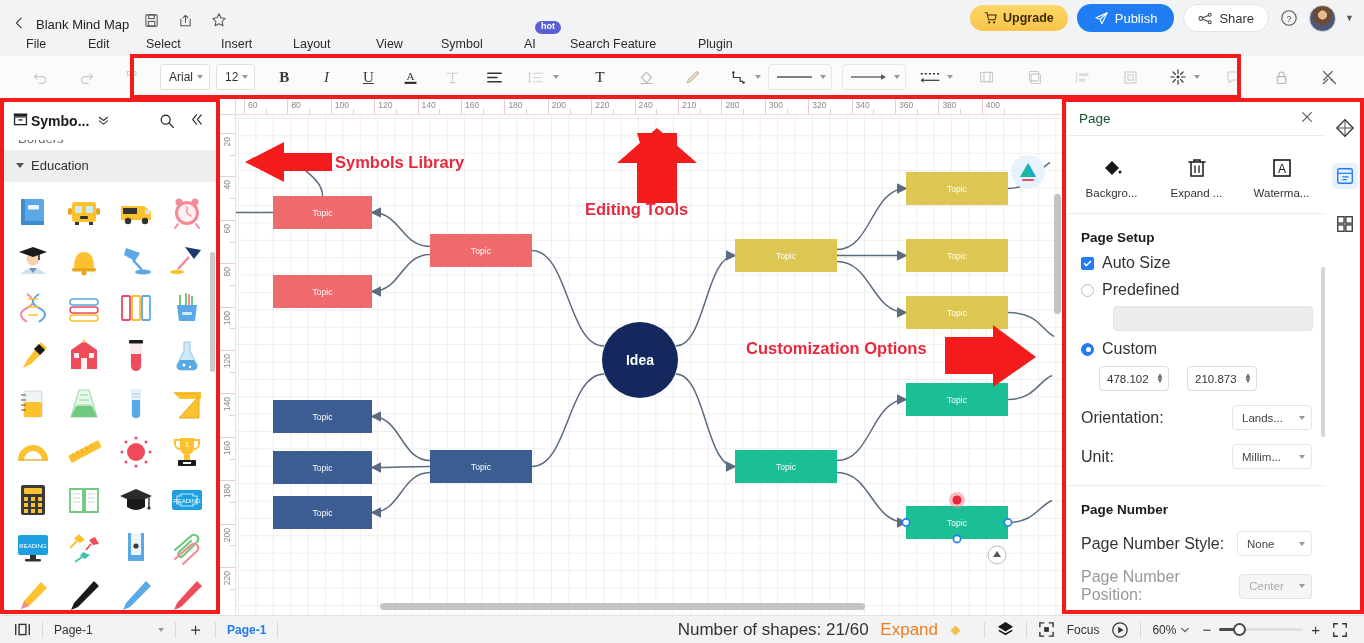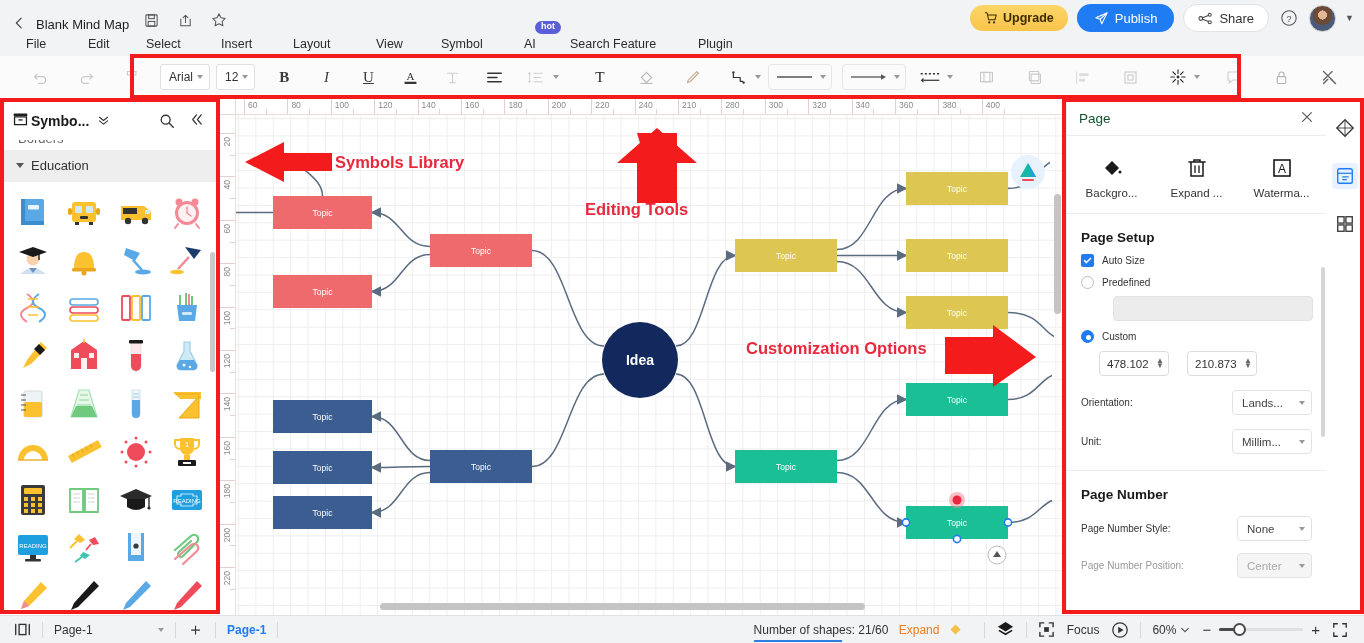--- a/index.html
+++ b/index.html
@@ -155,21 +155,21 @@
     background: #fff; border-left: 1px solid #e9e9e9; overflow: hidden;
   }
   #rp-header { height: 34px; display: flex; align-items: center; padding: 0 12px; border-bottom: 1px solid #ececec; }
   #rp-title { font-size: 13.5px; color: #14532d; }
   #rp-close { margin-left: auto; color: #555; font-size: 15px; cursor: pointer; }
   #rp-actions { display: flex; height: 78px; align-items: center; padding: 6px 2px 0; border-bottom: 1px solid #ececec; }
   .rp-action { flex: 1; display: flex; flex-direction: column; align-items: center; gap: 7px; cursor: pointer; }
   .rp-action span { font-size: 11.5px; color: #333; }
   .rp-section-title { font-size: 13.5px; font-weight: bold; color: #1a1a1a; padding: 16px 0 0 14px; }
   .rp-row { display: flex; align-items: center; padding: 9px 14px 0; }
-  .rp-label { font-size: 10px; color: #333; }
+  .rp-label { font-size: 16px; color: #333; }
   .chk {
     width: 13px; height: 13px; border-radius: 2px; background: #1f7cf2;
     display:flex; align-items:center; justify-content:center; margin-right: 8px;
   }
   .chk svg { width: 9px; height: 9px; }
   .radio { width: 13px; height: 13px; border-radius: 50%; border: 1.5px solid #bdbdbd; margin-right: 8px; background:#fff; }
   .radio.on { border: 1.5px solid #1f7cf2; background: #1f7cf2; position: relative; }
   .radio.on::after { content:''; position:absolute; left:3.5px; top:3.5px; width:5px; height:5px; border-radius:50%; background:#fff; }
   #predefined-input {
     margin: 7px 14px 0 46px; height: 25px; width: 200px;
@@ -200,21 +200,21 @@
   #statusbar {
     position: absolute; left: 0; bottom: 0; width: 1364px; height: 28px;
     background: #f2f3f5; border-top: 1px solid #e2e2e2;
     display: flex; align-items: center; font-size: 12px; color: #333;
   }
   .sb-sep { width: 1px; height: 16px; background: #d9d9d9; margin: 0 11px; }
   #page-select { display: flex; align-items: center; width: 110px; cursor: pointer; }
   #page-select .caret { margin-left: auto; }
   #add-page { font-size: 17px; color: #333; cursor: pointer; line-height: 1; }
   #page-tab { color: #1f7cf2; font-weight: bold; font-size: 12px; cursor: pointer; }
-  #shapes-count { margin-left: auto; font-size: 12px; color: #333; position: relative; }
+  #shapes-count { margin-left: auto; font-size: 17px; color: #333; position: relative; }
   #shapes-underline { position:absolute; left:0; bottom:-5px; width:88px; height:2px; background:#2f7de1; }
   #expand-link { color: #f07c1e; margin-left: 7px; cursor: pointer; }
   #diamond-badge { margin-left: 6px; }
   #zoom-pct { display: flex; align-items: center; gap: 4px; cursor: pointer; font-size: 12px; }
   #zoom-slider-wrap { display: flex; align-items: center; gap: 8px; margin: 0 12px; }
   #zoom-track { width: 84px; height: 3px; background: #e0e0e0; border-radius: 2px; position: relative; }
   #zoom-thumb { position: absolute; left: 14px; top: -5px; width: 13px; height: 13px; border-radius: 50%; background: #fff; border: 2px solid #4a4a4a; }
   #zoom-filled { position:absolute; left:0; top:0; width: 16px; height: 3px; background:#4a4a4a; border-radius:2px; }
   .sb-icon { display: flex; align-items: center; color: #333; cursor: pointer; }
 </style>

